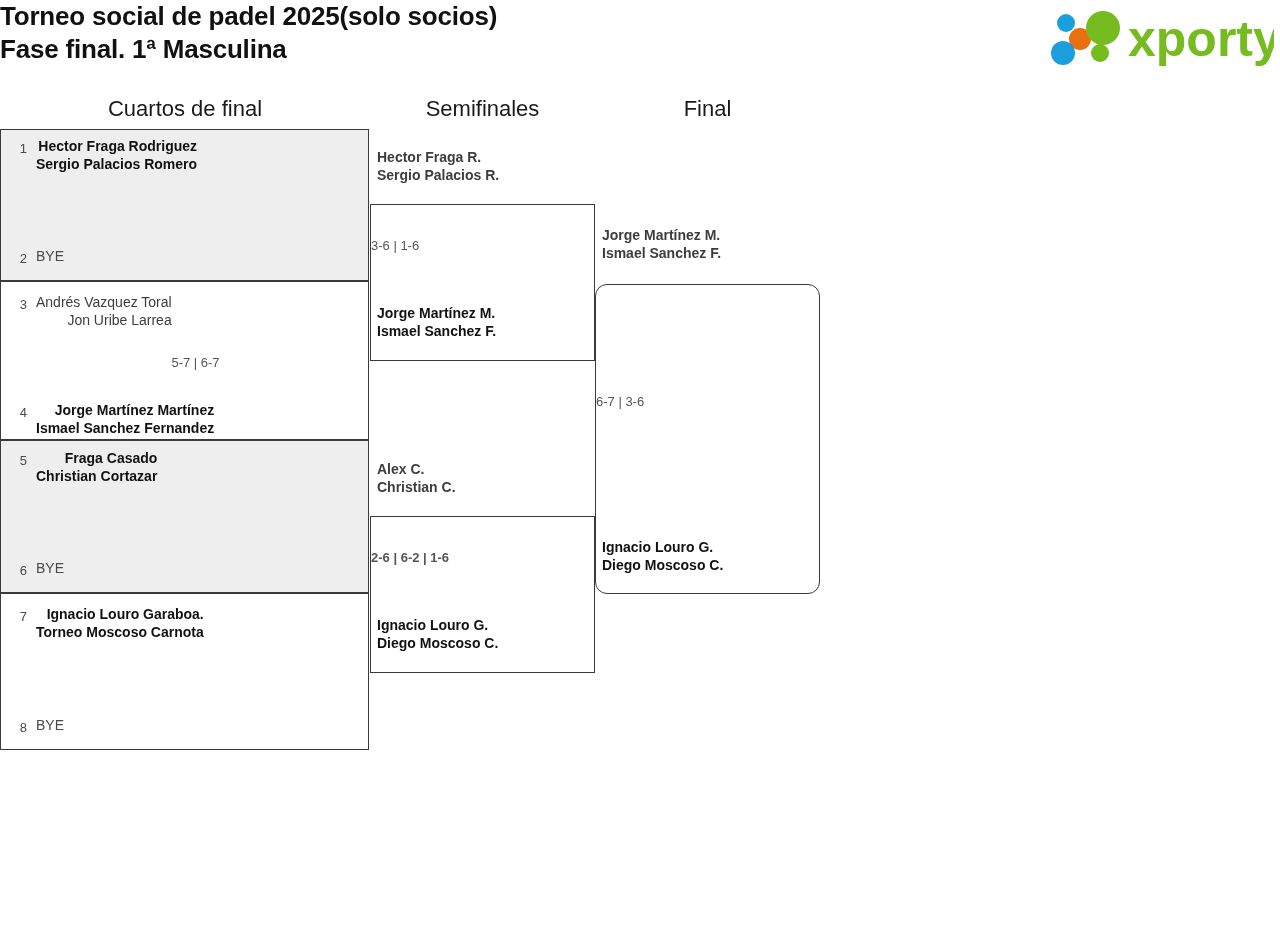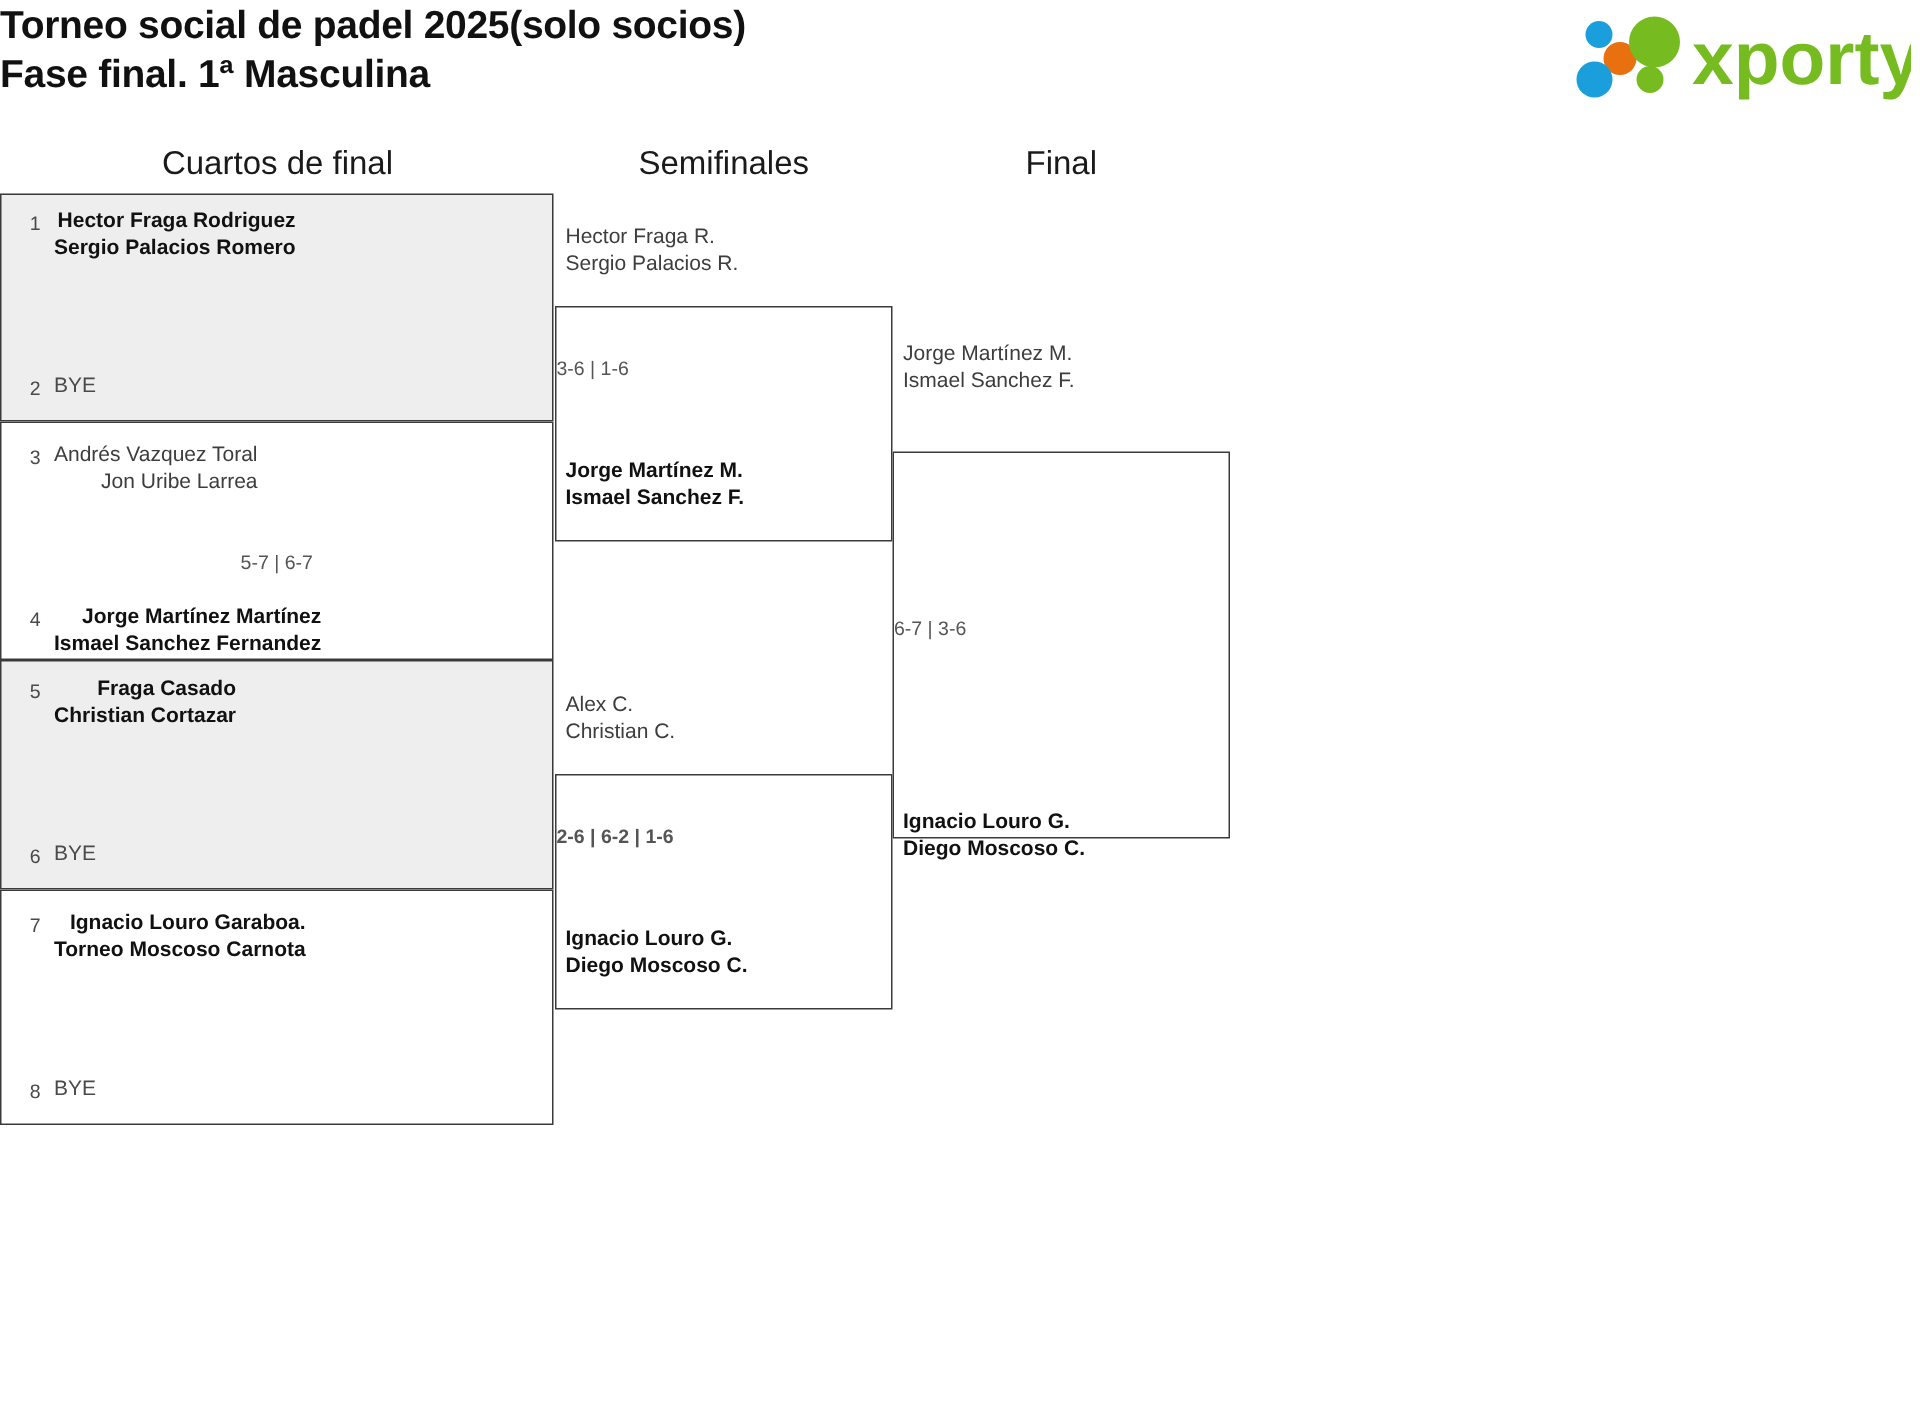--- a/index.html
+++ b/index.html
@@ -112,21 +112,21 @@
   }
 
   
   .adv {
     position: absolute;
     font-size: 14px;
     line-height: 18px;
     white-space: nowrap;
   }
   .adv.winner { font-weight: 700; color: #111111; }
-  .adv.loser  { font-weight: 400; color: #3d3d3d; }
+  .adv.loser  { font-weight: 700; color: #3d3d3d; }
 
   .box-score {
     position: absolute;
     font-size: 13px;
     color: #555555;
     white-space: nowrap;
   }
 </style>
 </head>
 <body>
@@ -171,21 +171,21 @@
   </div>
 
   <div class="qf-match plain" style="top:281px; height:159px;">
     <div class="slot" style="top:11px;">
       <span class="seed">3</span>
       <span class="names loser">
         <span class="nm">Andrés Vazquez Toral</span>
         <span class="nm">Jon Uribe Larrea</span>
       </span>
     </div>
-    <div class="score" style="top:85px;">5-7 | 6-7</div>
+    <div class="score" style="top:73px;padding-left:11px;">5-7 | 6-7</div>
     <div class="slot" style="top:119px;">
       <span class="seed">4</span>
       <span class="names winner">
         <span class="nm">Jorge Martínez Martínez</span>
         <span class="nm">Ismael Sanchez Fernandez</span>
       </span>
     </div>
   </div>
 
   <div class="qf-match shaded" style="top:440px; height:153px;">
@@ -241,21 +241,21 @@
 
   <div class="adv loser" style="left:377px; top:460px;">
     <span class="nm">Alex C.</span>
     <span class="nm">Christian C.</span>
   </div>
   <div class="adv winner" style="left:377px; top:616px;">
     <span class="nm">Ignacio Louro G.</span>
     <span class="nm">Diego Moscoso C.</span>
   </div>
 
-  <div class="f-box" style="left:595px; top:301px; width:225px; height:258px;">
+  <div class="f-box" style="left:595px; top:284px; width:225px; height:310px;border-radius:12px;">
     <div class="box-score" style="left:0; top:109px; width:100%;">6-7 | 3-6</div>
   </div>
 
   <div class="adv loser" style="left:602px; top:226px;">
     <span class="nm">Jorge Martínez M.</span>
     <span class="nm">Ismael Sanchez F.</span>
   </div>
   <div class="adv winner" style="left:602px; top:538px;">
     <span class="nm">Ignacio Louro G.</span>
     <span class="nm">Diego Moscoso C.</span>

